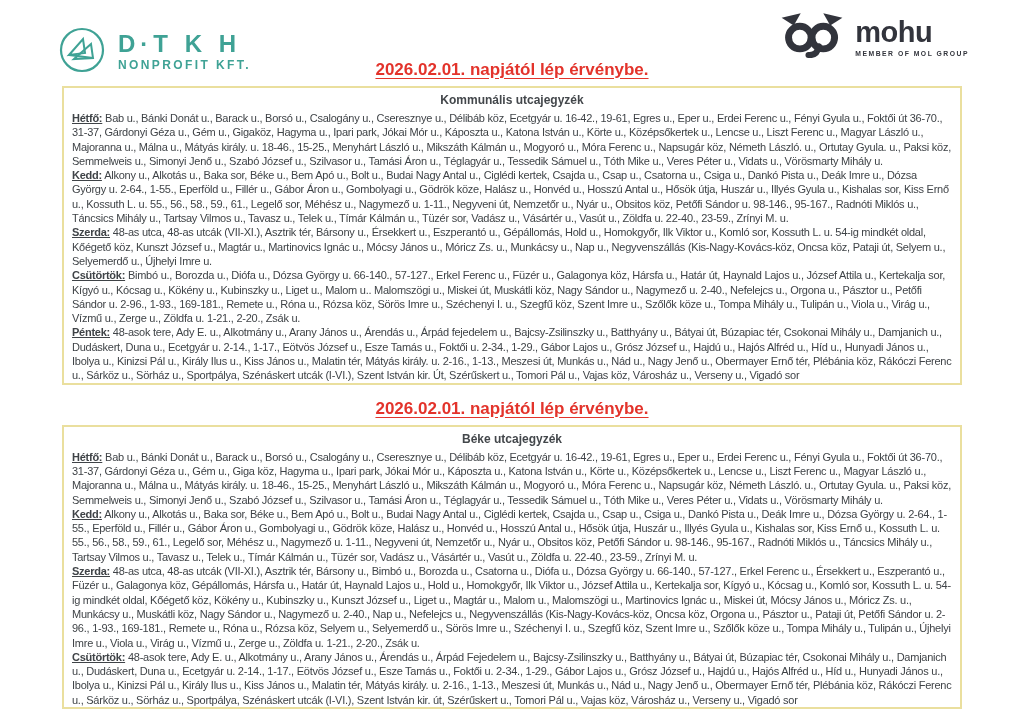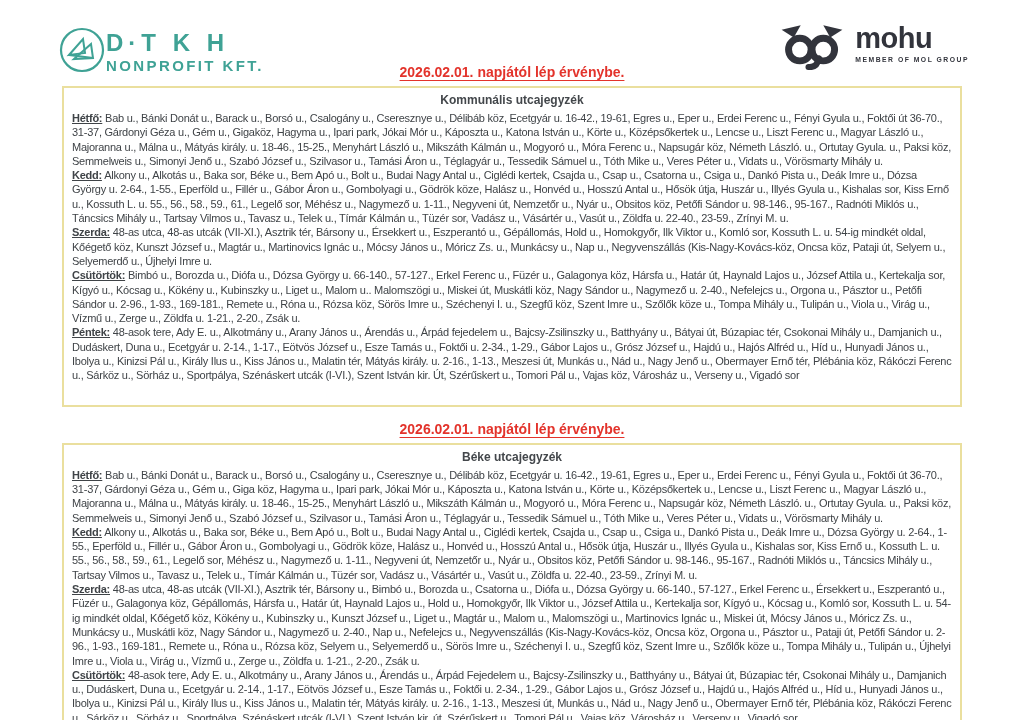--- a/index.html
+++ b/index.html
@@ -1,36 +1,36 @@
 <!DOCTYPE html>
 <html><head>
 <meta charset="utf-8">
 <style>
   html,body { margin:0; padding:0; background:#ffffff; }
   body { width:1024px; height:720px; font-family:"Liberation Sans", sans-serif; }
   .page { position:relative; width:1024px; height:720px; overflow:hidden; background:#fff; }
 
   .header { position:relative; height:86px; }
-  .dtkh-logo { position:absolute; left:58px; top:26px; display:flex; align-items:center; gap:0; }
+  .dtkh-logo { position:absolute; left:58px; top:26px; display:flex; align-items:center; gap:12px; }
   .dtkh-text { display:flex; flex-direction:column; }
   .dtkh-name { color:#3FA295; font-weight:bold; font-size:24px; letter-spacing:5px; line-height:1; }
-  .dtkh-sub { color:#3FA295; font-size:15px; letter-spacing:2.4px; font-weight:bold; margin-top:2px; }
+  .dtkh-sub { color:#3FA295; font-size:12px; letter-spacing:2.4px; font-weight:bold; margin-top:2px; }
 
-  .mohu-logo { position:absolute; right:55px; top:24px; display:flex; align-items:flex-start; gap:10px; }
+  .mohu-logo { position:absolute; right:55px; top:12px; display:flex; align-items:center; gap:10px; }
   .mohu-text { display:flex; flex-direction:column; }
   .mohu-name { color:#32343C; font-weight:bold; font-size:29px; line-height:1; letter-spacing:-0.5px; }
   .mohu-sub { color:#32343C; font-size:6.8px; letter-spacing:1.5px; font-weight:bold; margin-top:3px; }
 
-  .notice { text-align:center; color:#E3332B; font-weight:bold; font-size:14px;
+  .notice { text-align:center; color:#E3332B; font-weight:bold; font-size:17px;
             text-decoration:underline; text-underline-offset:3px; }
   .notice-1 { position:absolute; left:0; right:0; bottom:6px; }
   .notice-2 { margin:14px 0 6px; }
 
   .box { width:900px; margin:0 auto; border:2px solid #EADF9E; background:#fff;
-         padding:3px 8px 22px; box-sizing:border-box; }
+         padding:3px 8px 0; box-sizing:border-box; }
   .box-title { text-align:center; font-weight:bold; font-size:12px; color:#43474B; margin:2px 0 4px; }
   .day { margin:0; font-size:11px; letter-spacing:-0.25px; line-height:1.3;
          color:#3F4347; text-align:left; }
   .day-label { font-weight:bold; text-decoration:underline; }
 </style>
 </head>
 <body>
 
 <div class="page">
 

